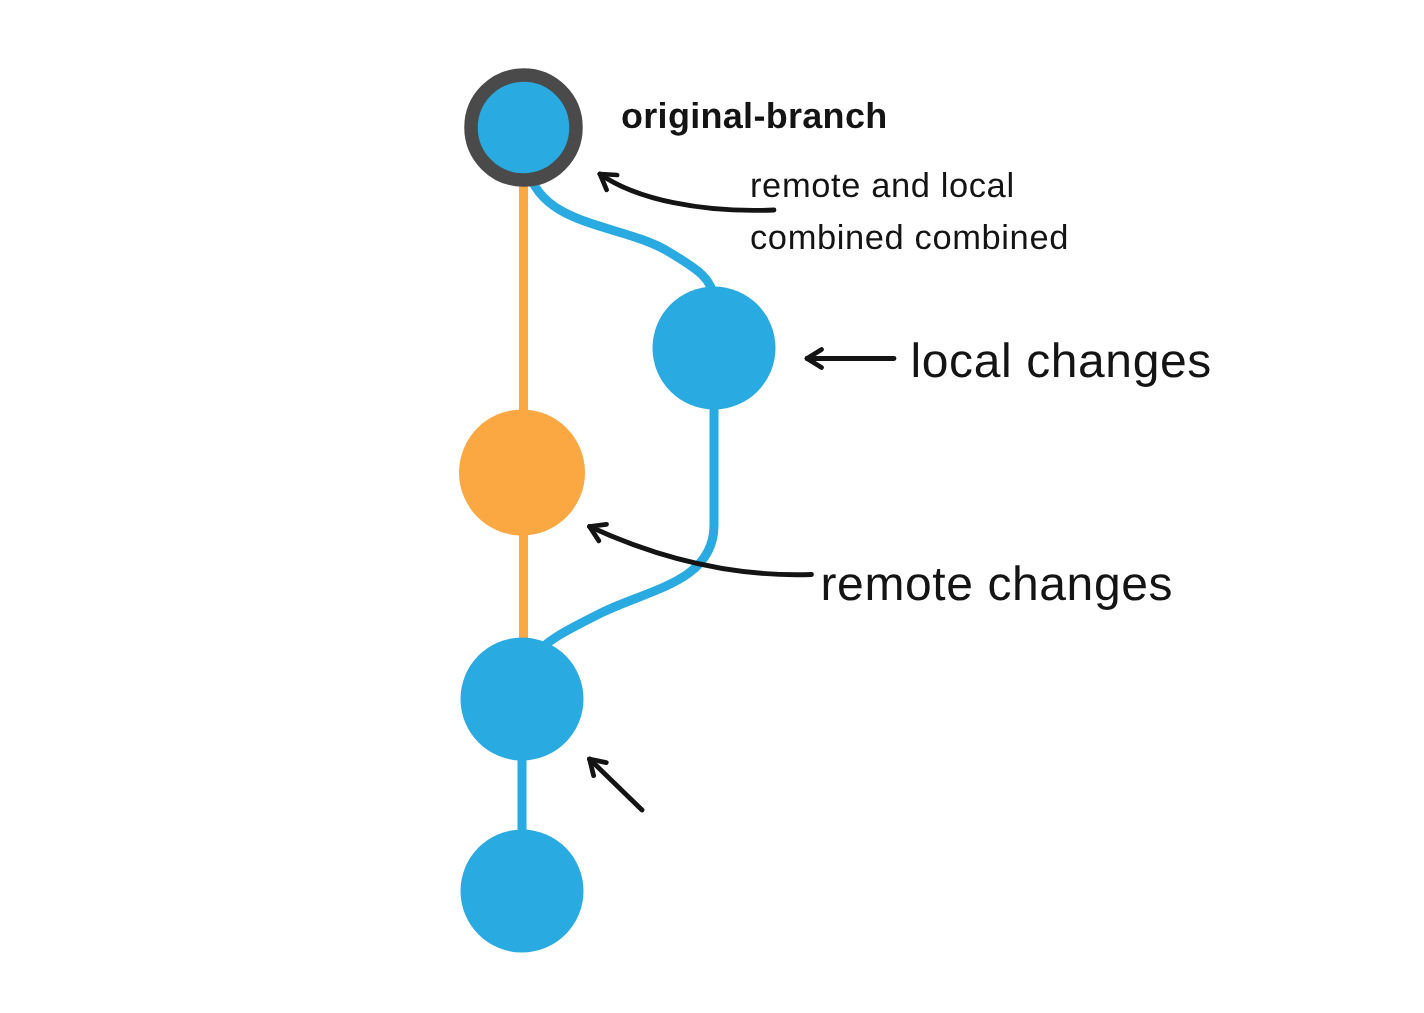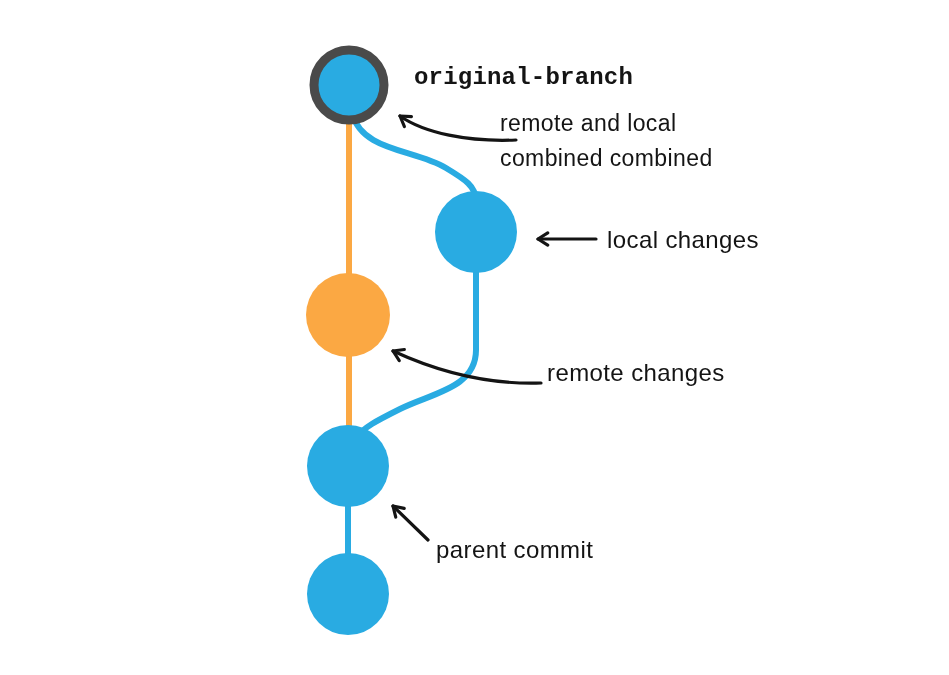--- a/index.html
+++ b/index.html
@@ -6,24 +6,24 @@
   .canvas {
     position: relative;
     width: 949px;
     height: 675px;
     background: var(--background, #ffffff);
     font-family: "Liberation Sans", sans-serif;
     overflow: hidden;
   }
   .diagram-svg { position: absolute; left: 0; top: 0; }
   .label { position: absolute; color: var(--ink, #141414); white-space: nowrap; }
-  .sans-label { font-size: 24px; line-height: 30px; letter-spacing: 0.4px; }
+  .sans-label { font-size: 32px; line-height: 30px; letter-spacing: 0.4px; }
   .multiline { font-size: 23px; line-height: 35px; letter-spacing: 0.4px; }
   .mono-label {
-    font-family: Liberation Mono, monospace;
+    font-family: Liberation Sans, sans-serif;
     font-weight: 600;
     font-size: 24px;
     line-height: 30px;
     letter-spacing: 0.2px;
   }
   .branch-line { fill: none; stroke-linecap: round; }
   .orange-stroke { stroke: var(--orange, #FBA843); }
   .blue-stroke { stroke: var(--blue, #29ABE2); }
   .w6 { stroke-width: 6; }
   .node-blue { fill: var(--blue, #29ABE2); }
@@ -68,16 +68,15 @@
 
   <div class="label mono-label" style="left:414px; top:63px;">original-branch</div>
 
   <div class="label multiline" style="left:500px; top:106px;">
     <div>remote and local</div>
     <div>combined combined</div>
   </div>
 
   <div class="label sans-label" style="left:607px; top:225px;">local changes</div>
 
-  <div class="label sans-label" style="left:547px; top:358px;">remote changes</div>
+  <div class="label sans-label" style="left:547px; top:374px;">remote changes</div>
 
-  <div class="label sans-label" style="left:436px; top:535px;">parent commit</div>
 </div>
 
 </body></html>

